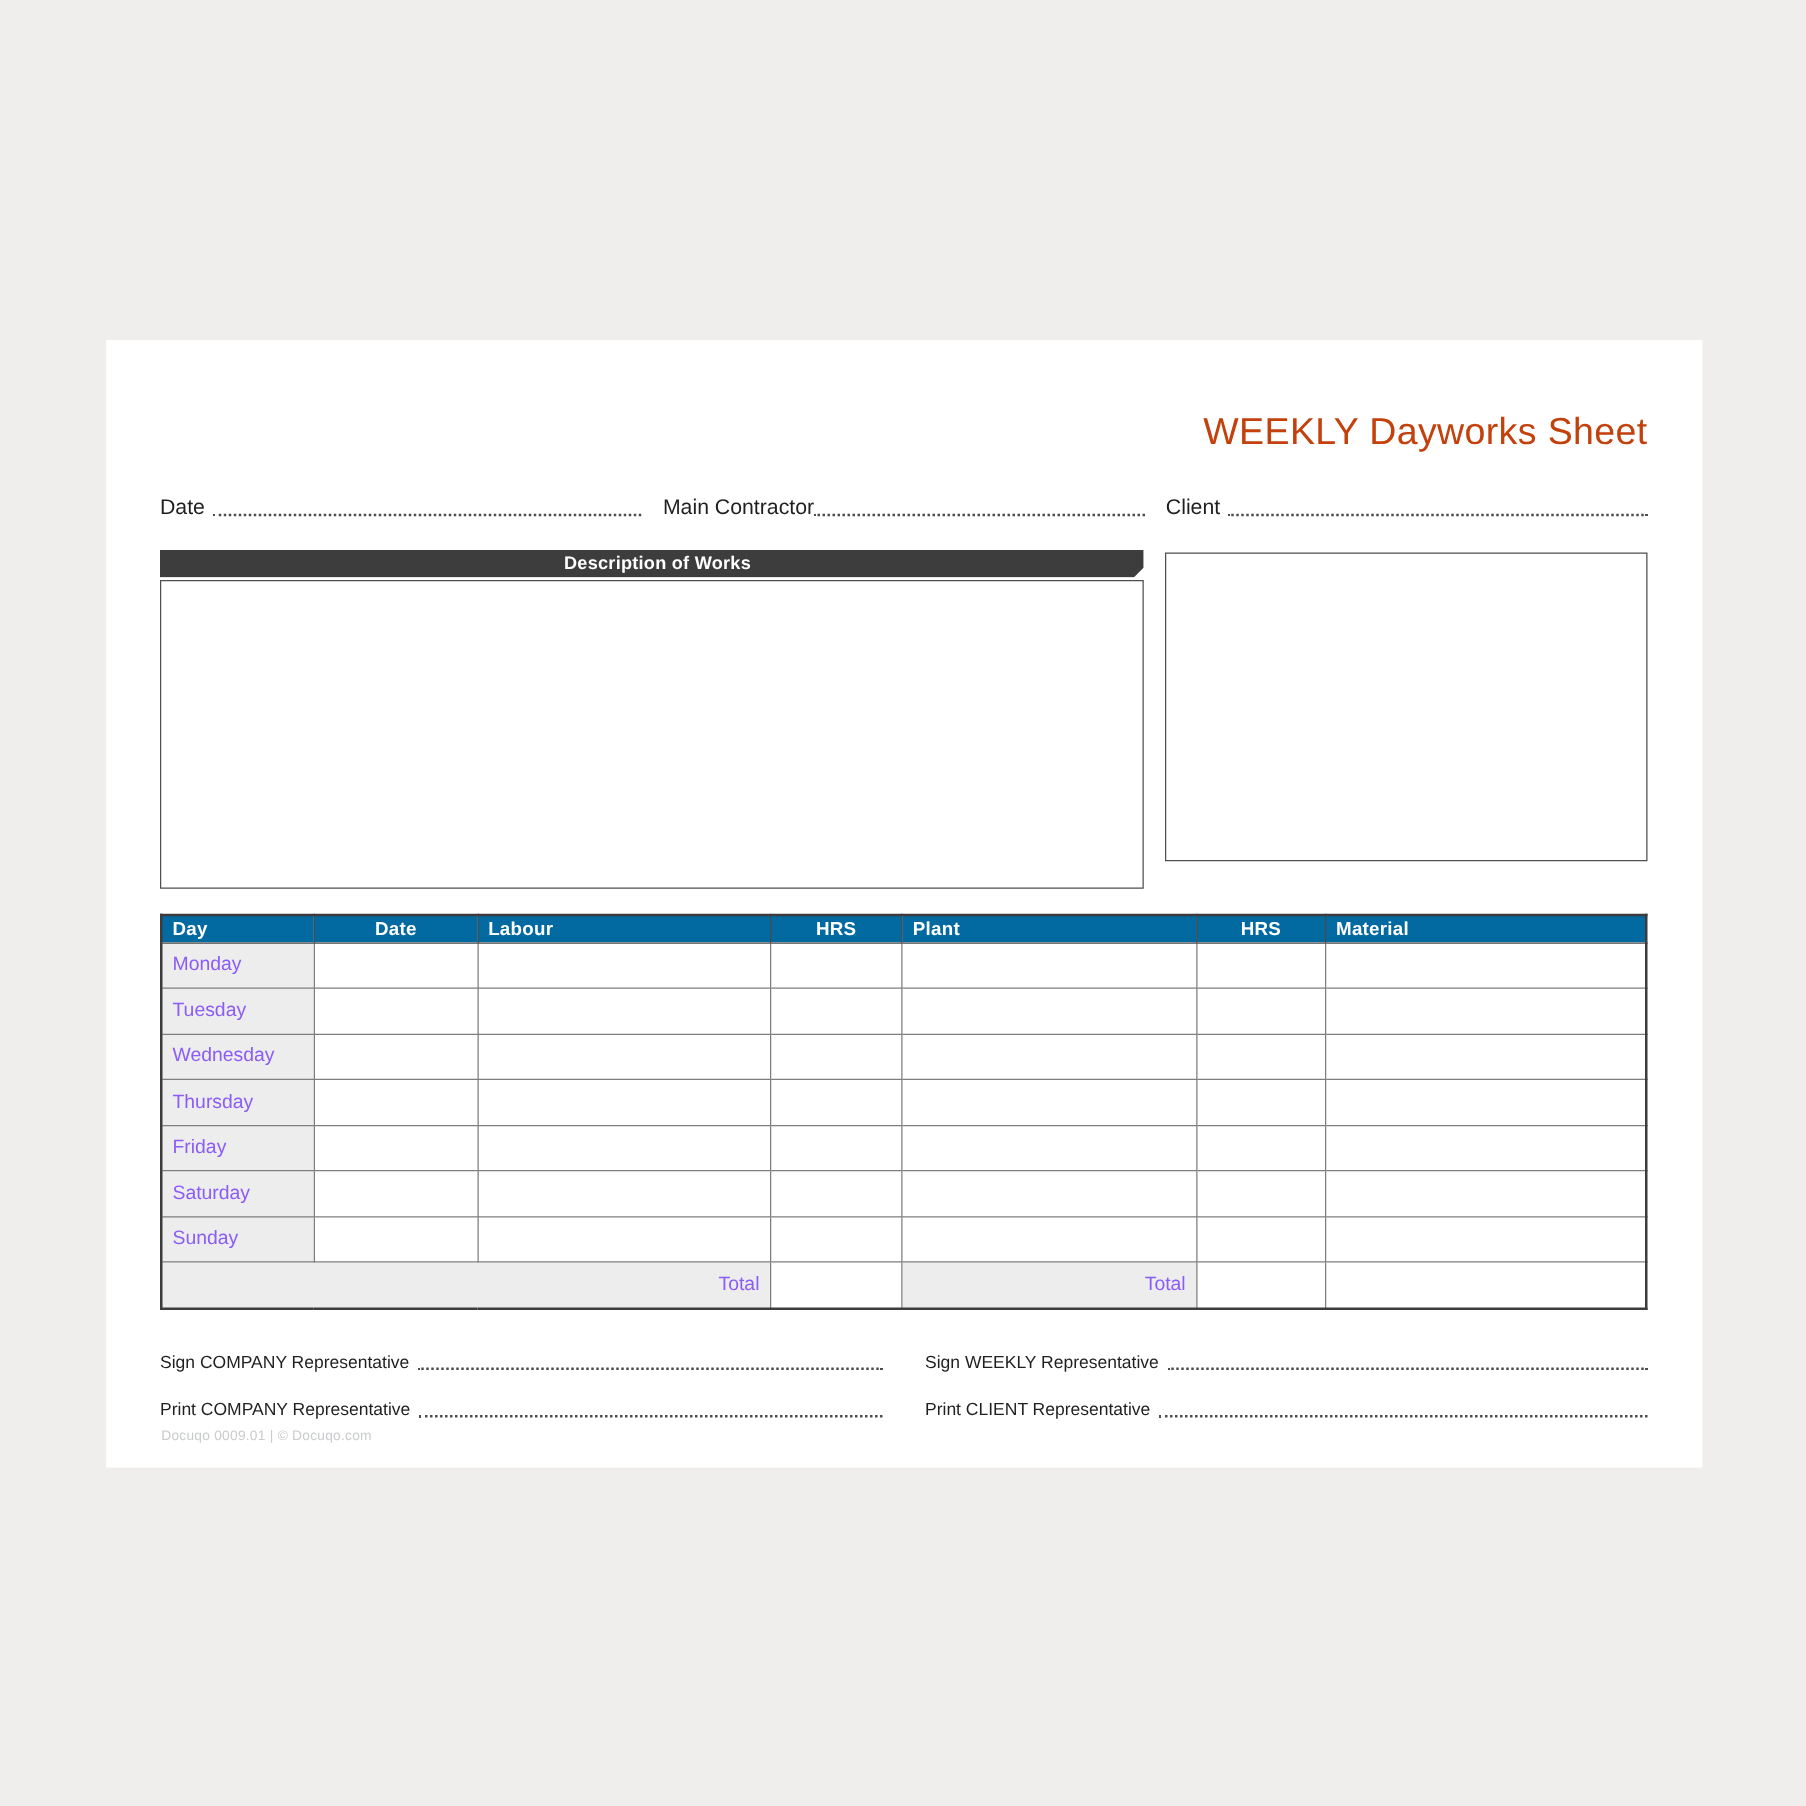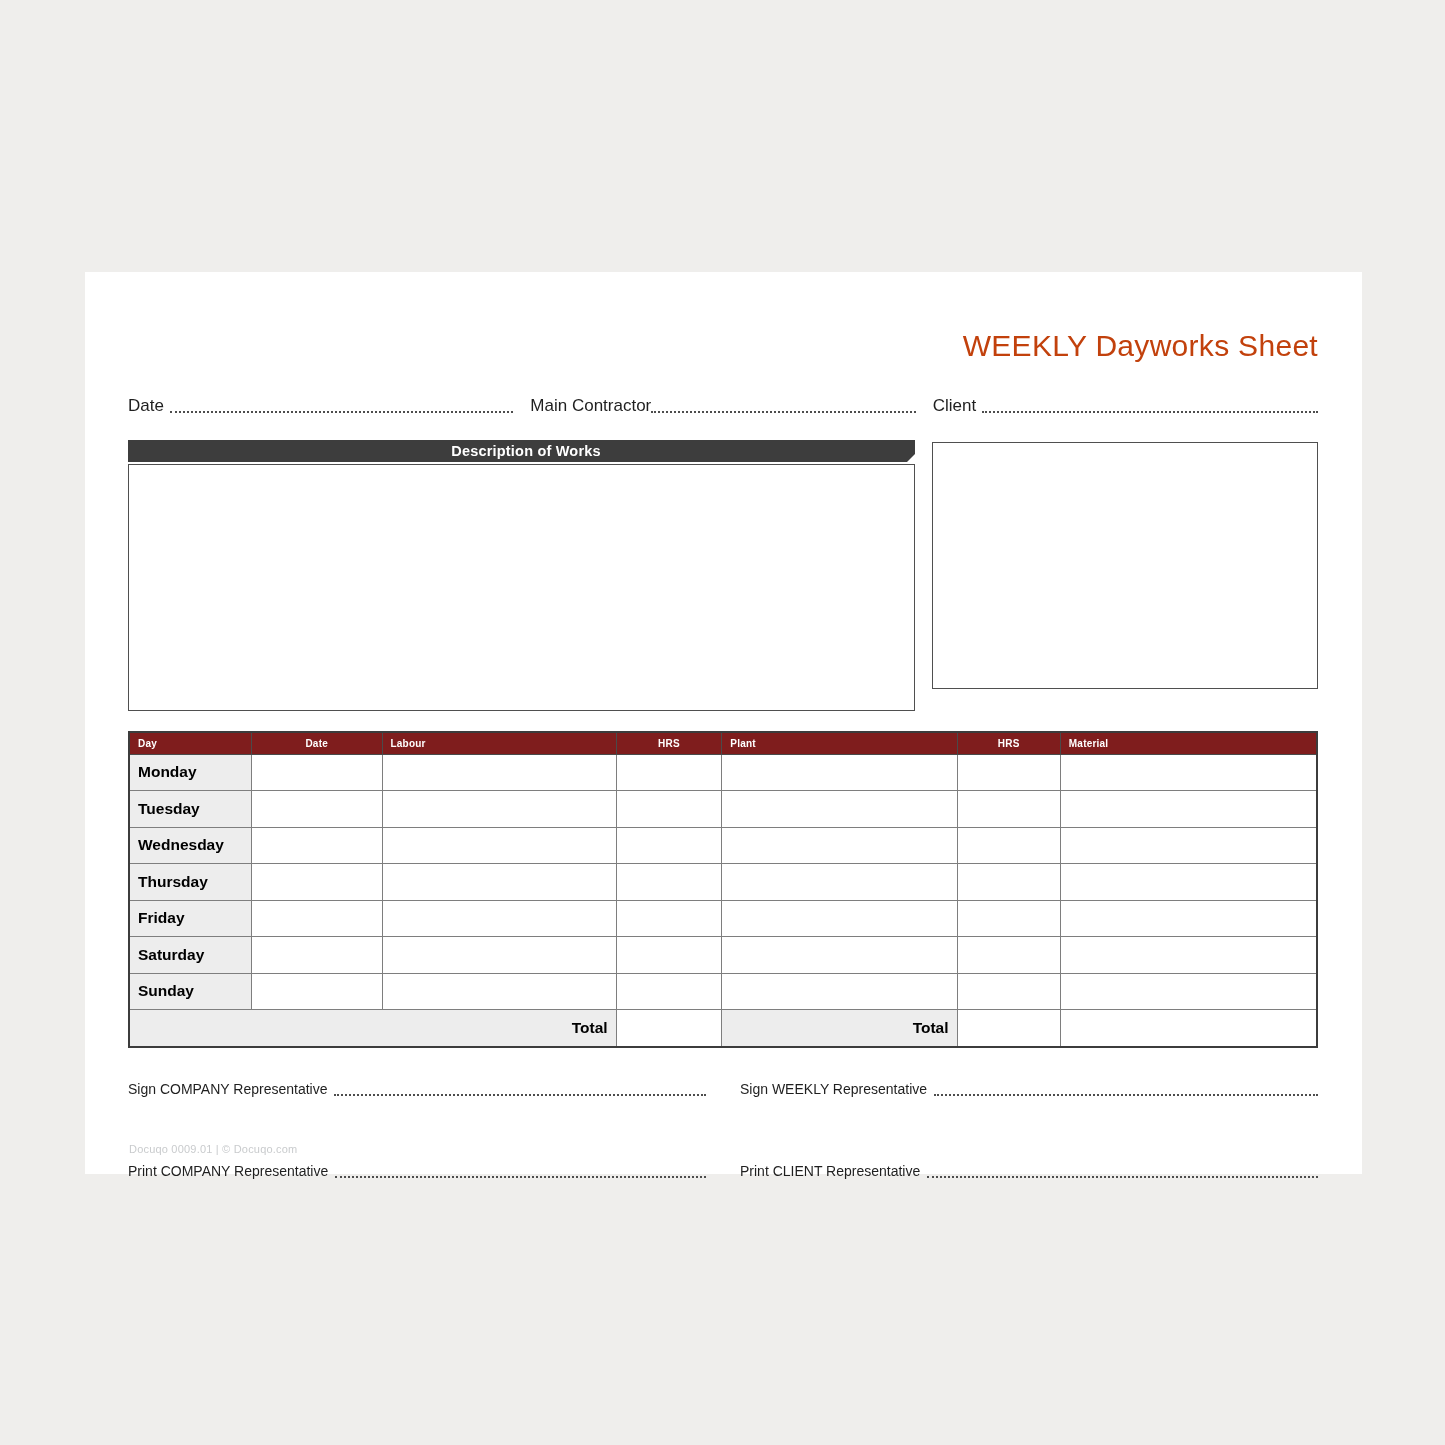--- a/index.html
+++ b/index.html
@@ -82,52 +82,51 @@
     position: absolute;
     top: 459px; left: 43px; right: 44px;
   }
   table {
     width: 100%;
     border-collapse: collapse;
     table-layout: fixed;
     border: 2px solid #3c3c3c;
   }
   th {
-    background: #7f1d1d;
+    background: #0369a1;
     color: #ffffff;
-    font-size: 10px;
+    font-size: 15px;
     font-weight: 700;
     height: 22px;
     padding: 0 8px;
     border: 1px solid #4a4a4a;
     letter-spacing: 0.2px;
   }
   td {
     border: 1px solid #7e7e7e;
     height: 36.5px;
     font-size: 15.5px;
-    color: #000000;
+    color: #8b5cf6;
     padding: 0 8px;
     background: #ffffff;
-    font-weight: bold;
   }
   .ta-l { text-align: left; }
   .ta-c { text-align: center; }
   td.day-td { background: #ededed; }
   tr.total-row td { height: 37px; }
   td.total-cell { background: #ededed; text-align: right; margin-top: 20px; }
   
   .sig-row {
     position: absolute;
     left: 43px; right: 44px;
     display: flex;
     gap: 34px;
   }
   .sig-row.row1 { top: 804px; }
-  .sig-row.row2 { top: 886px; align-items: center; }
+  .sig-row.row2 { top: 842px; align-items: center; }
   .sig-field {
     flex: 1;
     display: flex;
     align-items: flex-end;
     height: 24px;
   }
   .sig-label {
     font-size: 14px;
     color: #1f1f1f;
     white-space: nowrap;

